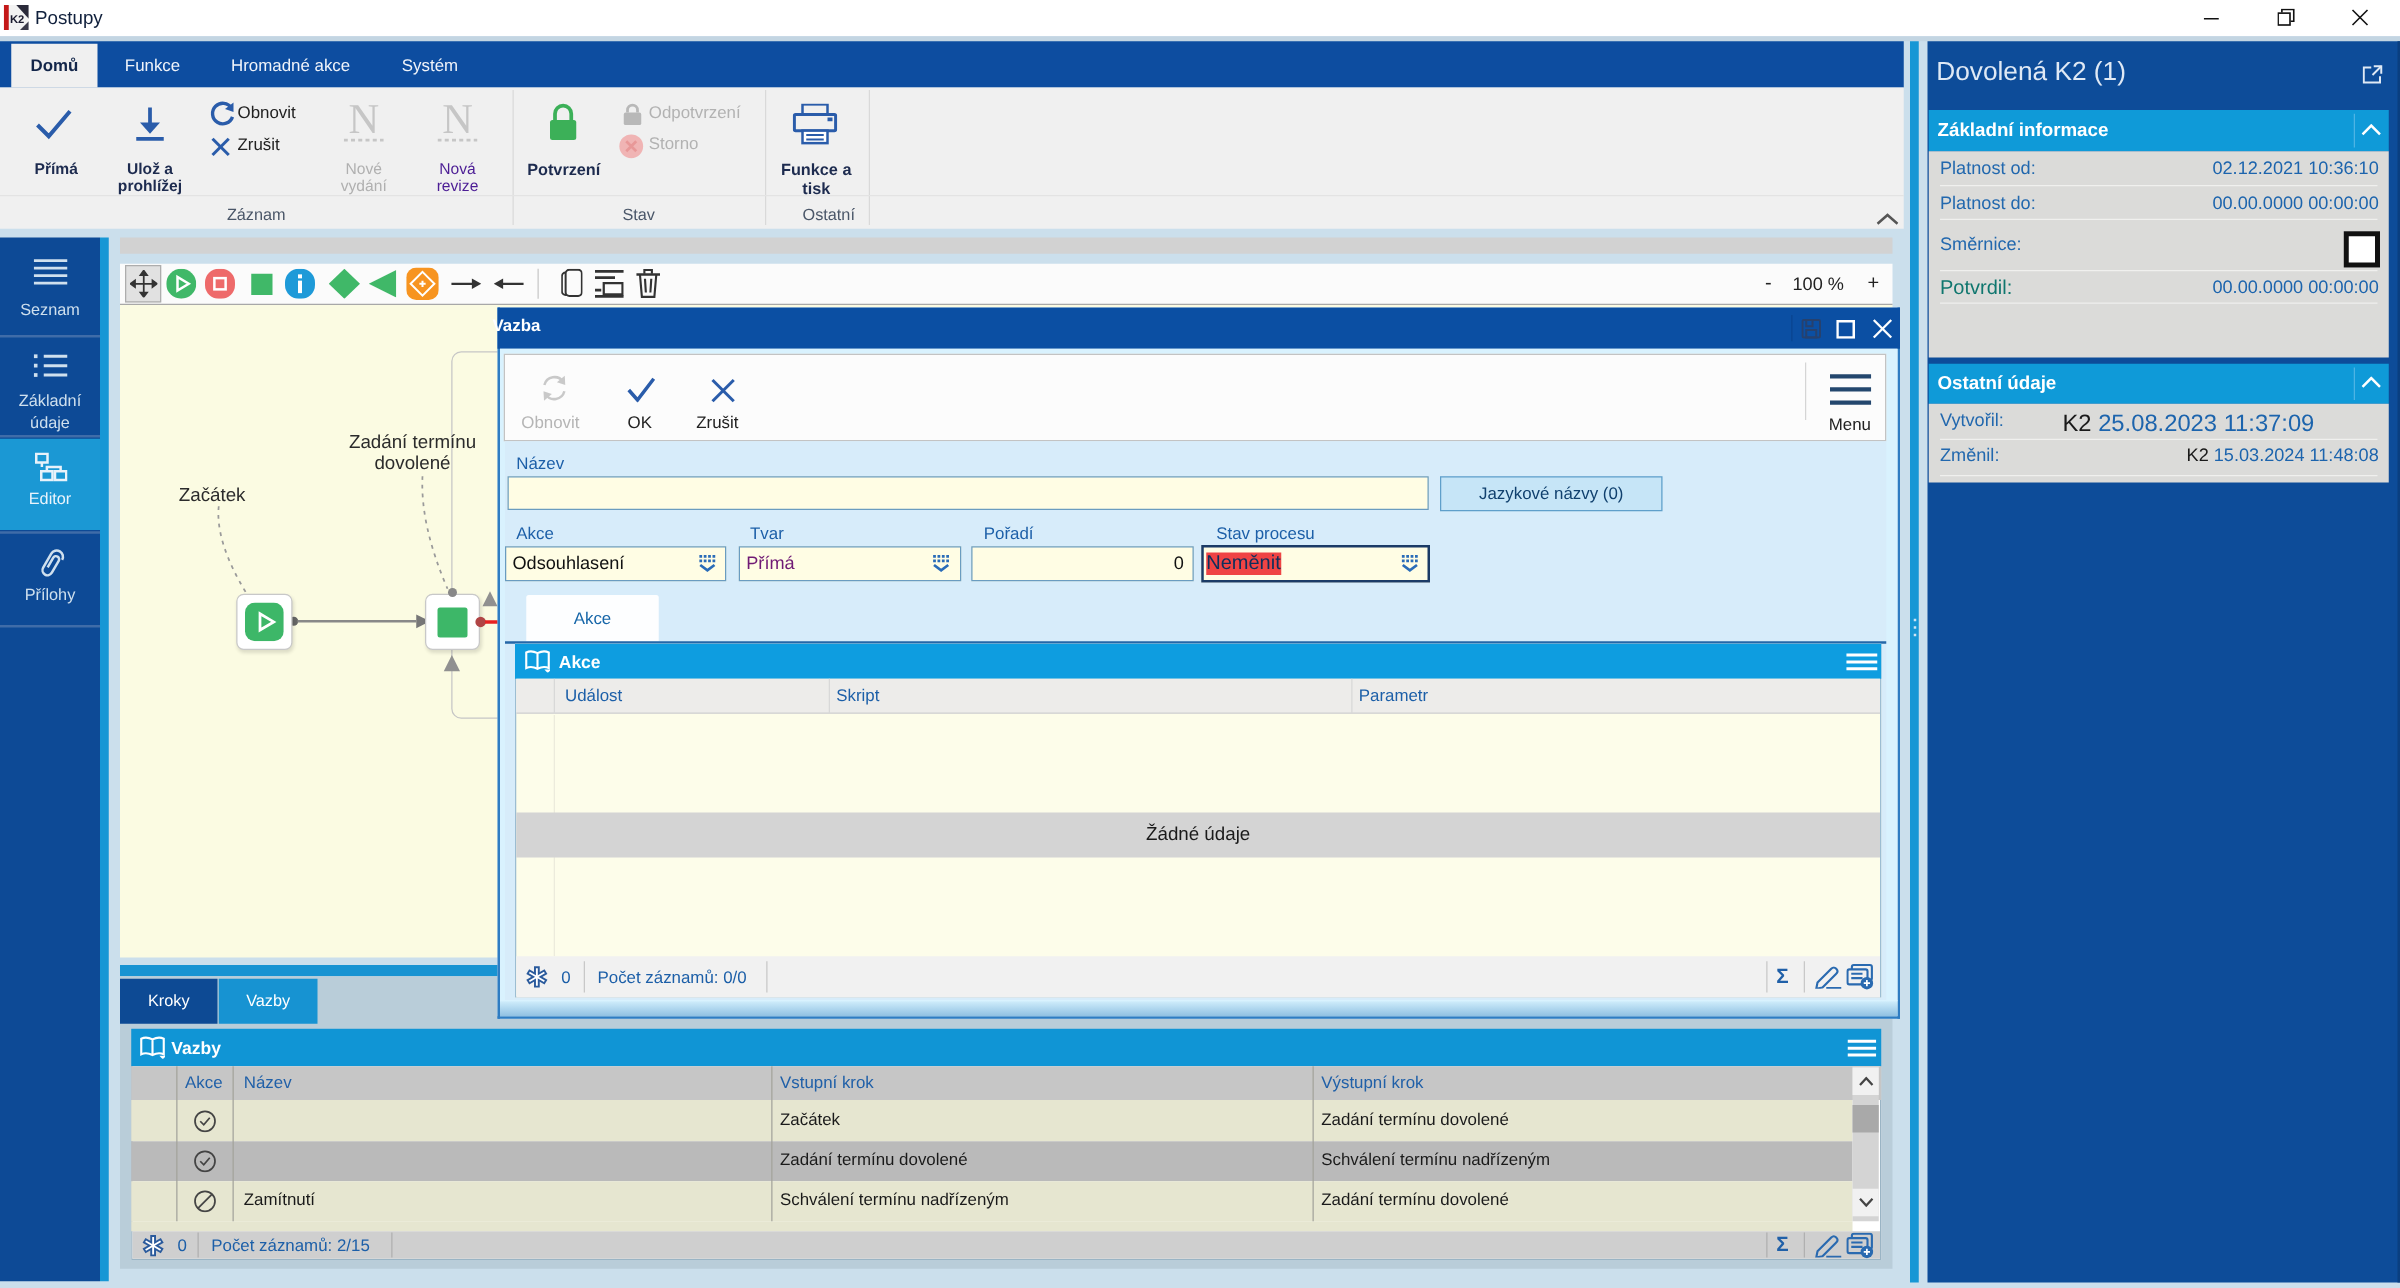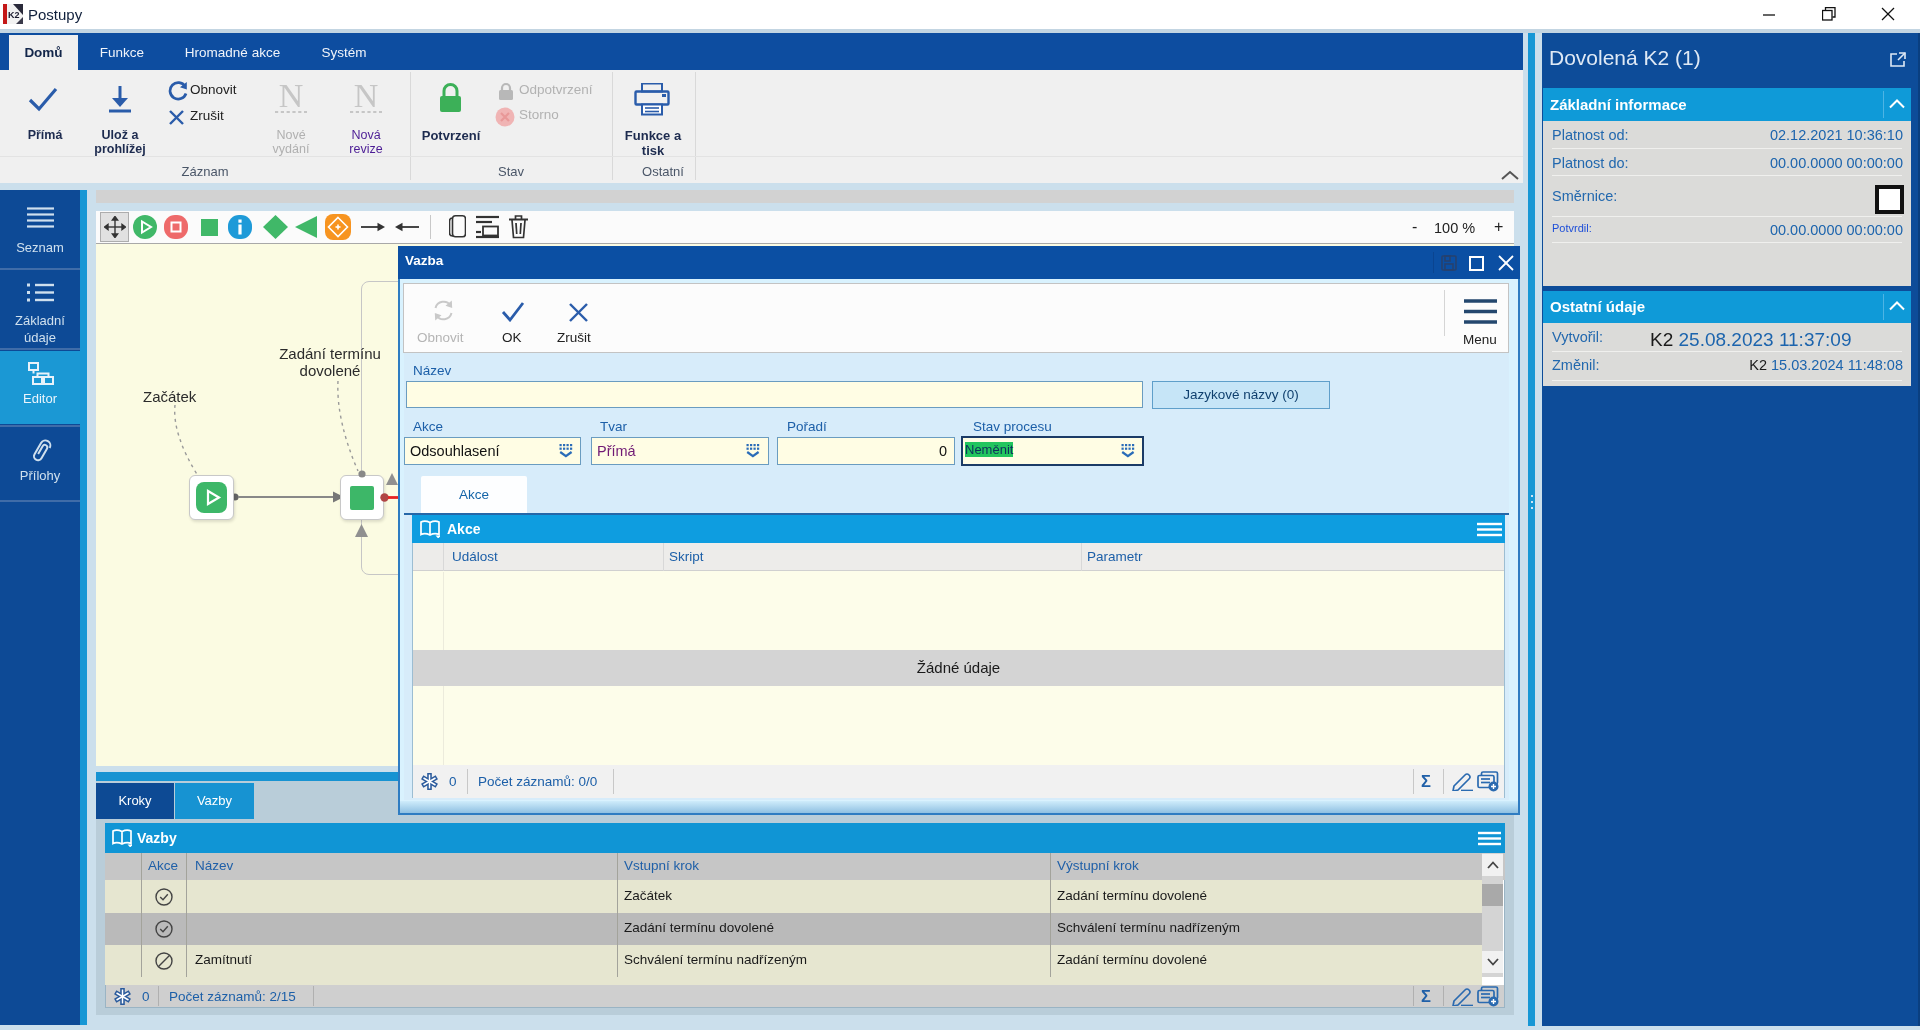--- a/index.html
+++ b/index.html
@@ -361,21 +361,21 @@
       <line x1="4" y1="8" x2="13" y2="8"></line>
       <line x1="4" y1="11.5" x2="13" y2="11.5"></line>
     </g>
     <circle cx="16.5" cy="15.5" r="5" fill="#2a6ab0"></circle>
     <path d="M 16.5 13 L 16.5 18 M 14 15.5 L 19 15.5" stroke="#fff" stroke-width="1.4"></path>
   </svg>
 
 <div class="a" style="left:398px;top:246px;width:1122px;height:569px;background:#d9f2fe;border:2px solid #2e7cc2;border-top:none"></div>
 <div class="a" style="left:400px;top:800px;width:1118px;height:13px;background:linear-gradient(#d4f0fd,#8fc0e2)"></div>
 <div class="a" style="left:398px;top:246px;width:1122px;height:32.5px;background:#0b4fa3"></div>
-<div class="a" style="left:405px;top:253px;font-size:13.5px;font-weight:bold;color:#fff">Vazba</div>
+<div class="a" style="left:394px;top:253px;font-size:13.5px;font-weight:bold;color:#fff">Vazba</div>
 <div class="a" style="left:1433px;top:252px;width:1px;height:21px;background:#0a4490"></div>
 <svg class="a" style="left:1441px;top:255px" width="16" height="16">
     <g fill="none" stroke="#26416e" stroke-width="1.6">
       <rect x="1" y="1" width="14" height="14" rx="1"></rect>
       <rect x="4" y="1" width="5" height="5"></rect>
       <rect x="4" y="9" width="8" height="6"></rect>
     </g>
   </svg>
 <svg class="a" style="left:1469px;top:256px" width="16" height="15">
     <rect x="1" y="1" width="13" height="13" fill="none" stroke="#fff" stroke-width="2"></rect>
@@ -431,21 +431,21 @@
 <div class="a" style="left:404px;top:437px;width:177px;height:28px;background:#fffde4;border:1px solid #6a9cc0"></div>
 <div class="a" style="left:410px;top:443px;font-size:14.5px;color:#111">Odsouhlasení</div>
 <div class="a" style="left:600px;top:419px;font-size:13.5px;color:#1c5fa8">Tvar</div>
 <div class="a" style="left:591px;top:437px;width:178px;height:28px;background:#fffde4;border:1px solid #6a9cc0"></div>
 <div class="a" style="left:597px;top:443px;font-size:14.5px;color:#701a75">Přímá</div>
 <div class="a" style="left:787px;top:419px;font-size:13.5px;color:#1c5fa8">Pořadí</div>
 <div class="a" style="left:777px;top:437px;width:178px;height:28px;background:#fffde4;border:1px solid #6a9cc0"></div>
 <div class="a" style="left:777px;top:443px;width:170px;text-align:right;font-size:14.5px;color:#111">0</div>
 <div class="a" style="left:973px;top:419px;font-size:13.5px;color:#1c5fa8">Stav procesu</div>
 <div class="a" style="left:961px;top:436px;width:183px;height:30px;background:#fffde4;border:2px solid #1b3b66"></div>
-<div class="a" style="left:965px;top:442px;font-size:13px;color:#0d2f5c;background:#22c55e">Neměnit</div>
+<div class="a" style="left:965px;top:442px;font-size:16px;color:#0d2f5c;background:#ef4444">Neměnit</div>
 
 <svg class="a" style="left:558px;top:444px" width="17" height="14">
     <g fill="#2a6cb8">
       <rect x="1.5" y="0" width="2.2" height="2.2"></rect>
       <rect x="5" y="0" width="2.2" height="2.2"></rect>
       <rect x="8.5" y="0" width="2.2" height="2.2"></rect>
       <rect x="12" y="0" width="2.2" height="2.2"></rect>
       <rect x="1.5" y="3.6" width="2.2" height="2.2"></rect>
       <rect x="5" y="3.6" width="2.2" height="2.2"></rect>
       <rect x="8.5" y="3.6" width="2.2" height="2.2"></rect>
@@ -571,21 +571,21 @@
 <div class="a" style="left:1543px;top:121px;width:368px;height:165px;background:#dbdbd9"></div>
 <div class="a" style="left:1552px;top:127px;font-size:14.5px;color:#2268ae">Platnost od:</div>
 <div class="a" style="left:1700px;top:127px;width:203px;text-align:right;font-size:14.5px;color:#1c64ad">02.12.2021 10:36:10</div>
 <div class="a" style="left:1552px;top:147.5px;width:350px;height:1px;background:#f0f0ee"></div>
 <div class="a" style="left:1552px;top:155px;font-size:14.5px;color:#2268ae">Platnost do:</div>
 <div class="a" style="left:1700px;top:155px;width:203px;text-align:right;font-size:14.5px;color:#1c64ad">00.00.0000 00:00:00</div>
 <div class="a" style="left:1552px;top:175px;width:350px;height:1px;background:#f0f0ee"></div>
 <div class="a" style="left:1552px;top:188px;font-size:14.5px;color:#2268ae">Směrnice:</div>
 <div class="a" style="left:1875px;top:185px;width:29px;height:29px;background:#fff;border:4.5px solid #111"></div>
 <div class="a" style="left:1552px;top:216px;width:350px;height:1px;background:#f0f0ee"></div>
-<div class="a" style="left:1552px;top:222px;font-size:11px;color:#1d4ed8">Potvrdil:</div>
+<div class="a" style="left:1552px;top:222px;font-size:16px;color:#0f766e">Potvrdil:</div>
 <div class="a" style="left:1700px;top:222px;width:203px;text-align:right;font-size:14.5px;color:#1c64ad">00.00.0000 00:00:00</div>
 <div class="a" style="left:1552px;top:241.5px;width:350px;height:1px;background:#f0f0ee"></div>
 
 <div class="a" style="left:1543px;top:291px;width:368px;height:32px;background:#0f9ad8"></div>
 <div class="a" style="left:1550px;top:298px;font-size:15px;font-weight:bold;color:#fff">Ostatní údaje</div>
 <div class="a" style="left:1883px;top:294px;width:1px;height:26px;background:#4db4e4"></div>
 <svg class="a" style="left:1889px;top:301px" width="16" height="10">
     <polyline points="1,8.5 8,1.5 15,8.5" fill="none" stroke="#fff" stroke-width="2"></polyline>
   </svg>
 <div class="a" style="left:1543px;top:323px;width:368px;height:63px;background:#dbdbd9"></div>

